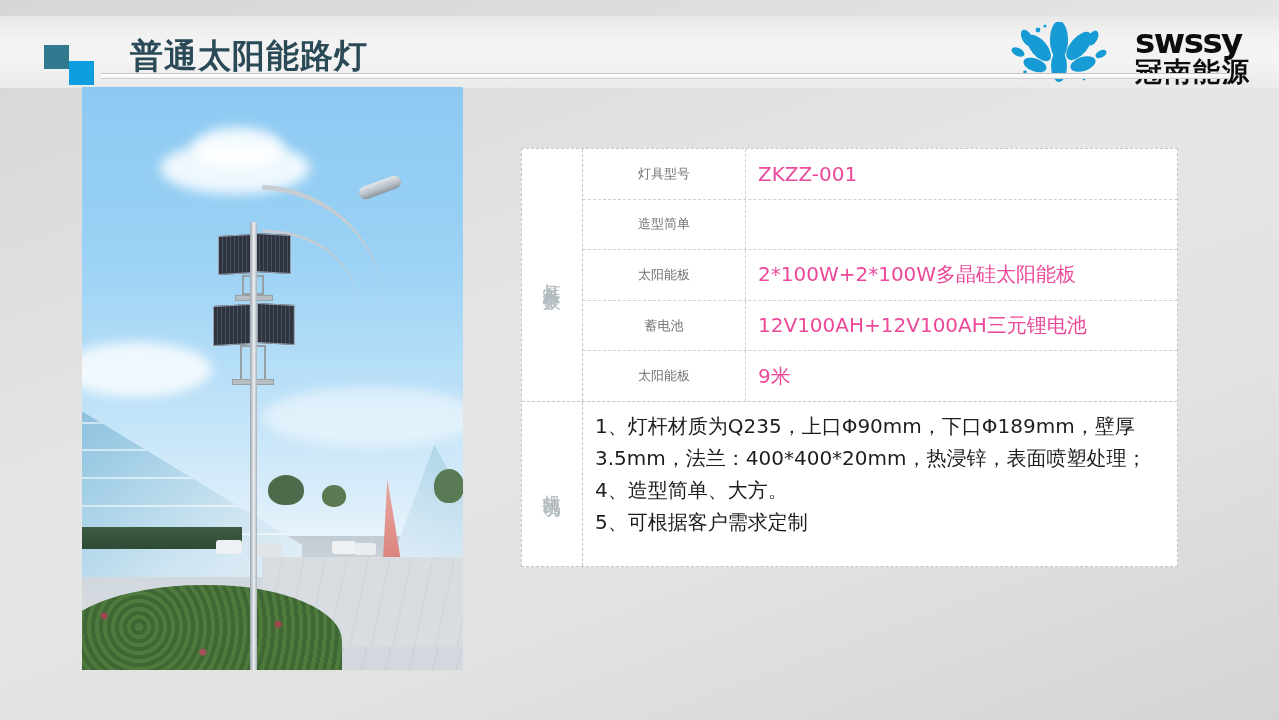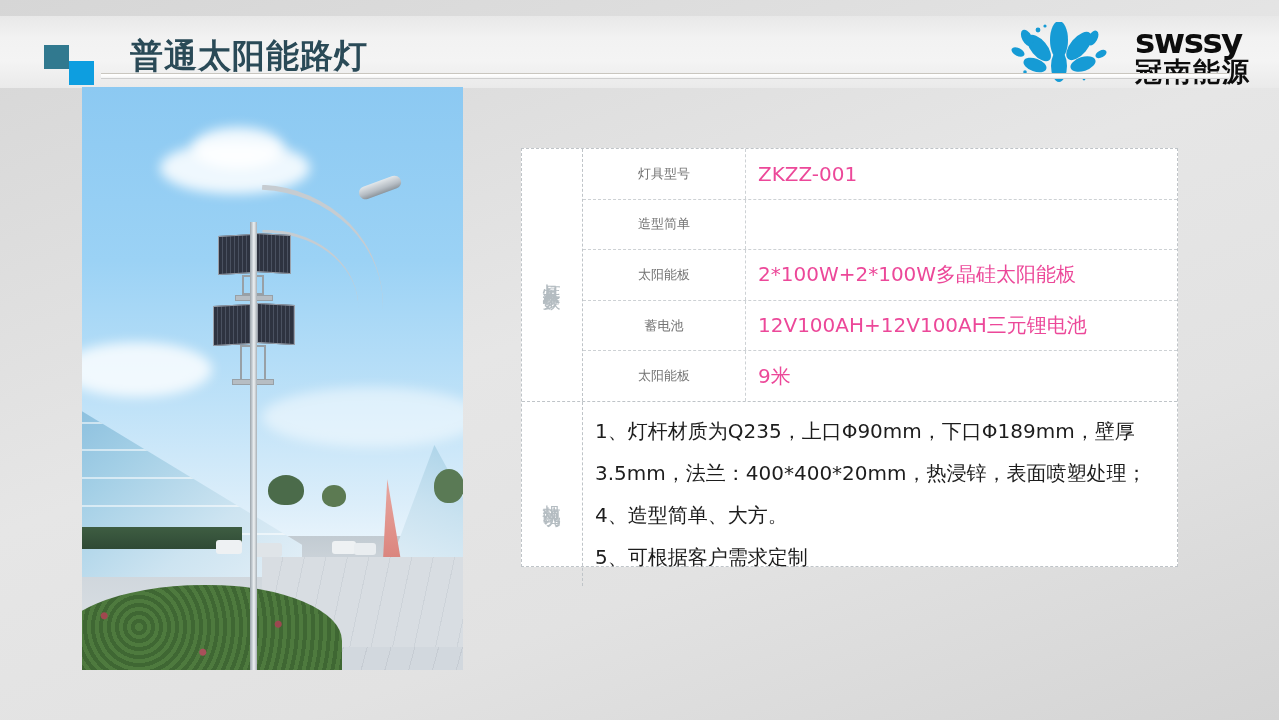--- a/index.html
+++ b/index.html
@@ -182,21 +182,21 @@
     display: flex; align-items: center; justify-content: center;
     font-size: 13px; color: #737373;
     border-right: 1px dashed #cdd1d4;
   }
   .tval {
     flex: 1 1 auto; display: flex; align-items: center;
     padding-left: 12px; font-size: 20px; color: #ec4899;
   }
   .spec-body {
     flex: 1 1 auto; padding: 8px 14px 8px 12px;
-    font-size: 20px; color: #1d1d1d; line-height: 42px;
+    font-size: 20px; color: #1d1d1d; line-height: 32px;
   }
   .spec-body p { margin: 0; }
 </style>
 </head>
 <body>
 
 <div class="header">
 
   <div class="deco">
     <span class="sq1"></span>

